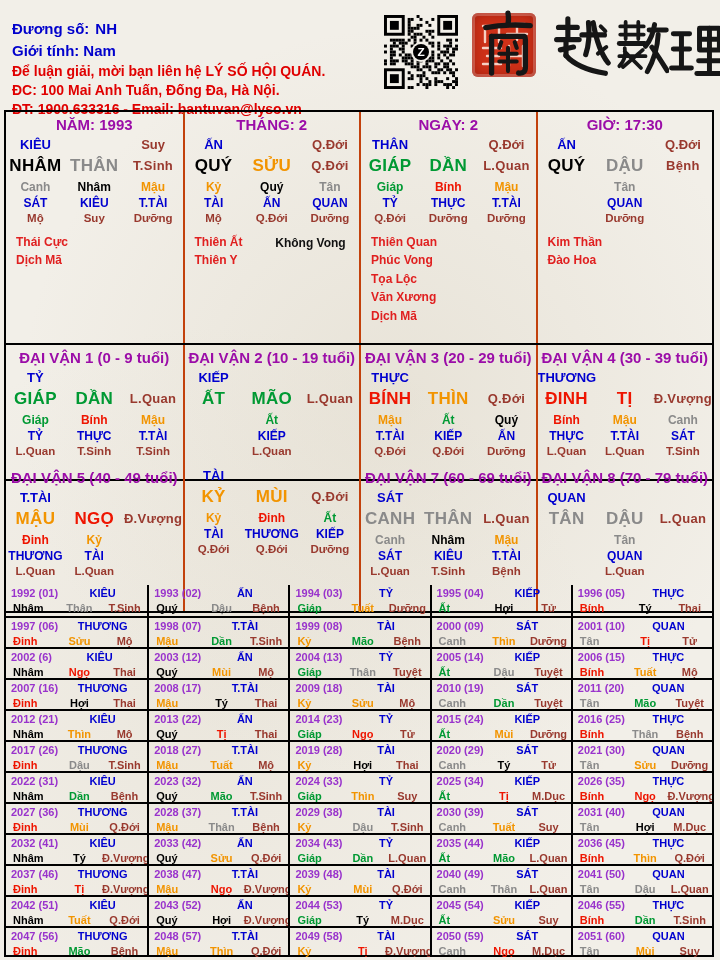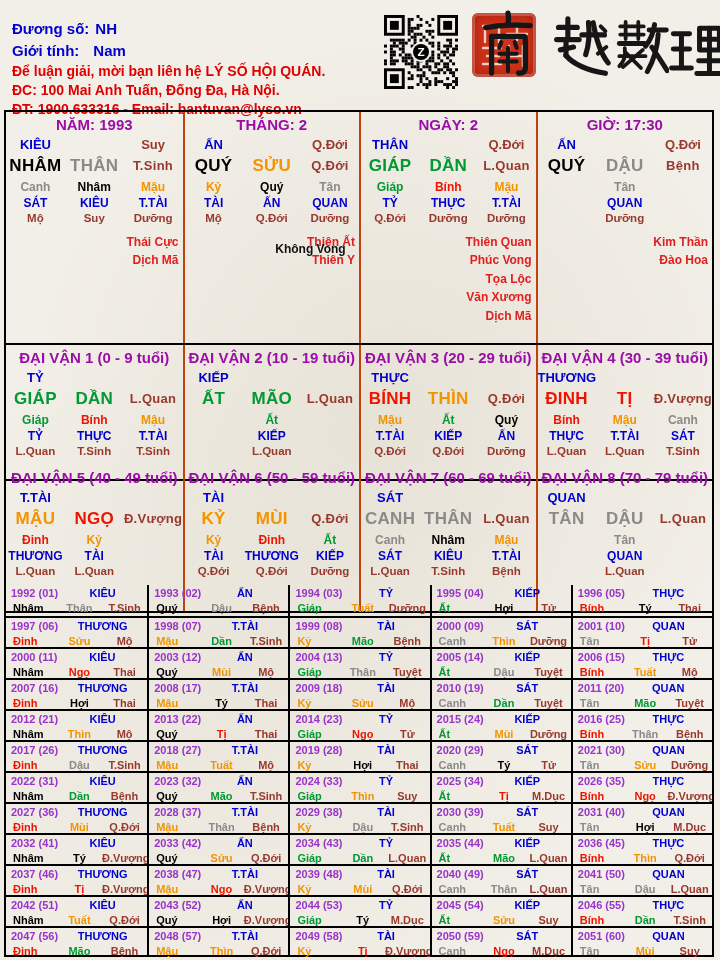--- a/index.html
+++ b/index.html
@@ -8,21 +8,21 @@
   .page::before{content:"";position:absolute;inset:0;
         background:radial-gradient(circle at 55% 42%,rgba(205,195,172,.28),rgba(205,195,172,0) 55%),
                    radial-gradient(circle at 30% 75%,rgba(205,195,172,.18),rgba(205,195,172,0) 45%);
         pointer-events:none;}
 
   
   .header{position:absolute;left:0;top:0;width:720px;height:108px;}
   .info{position:absolute;left:12px;top:18px;}
   .l-blue{color:var(--info_blue);font-size:15px;line-height:22px;}
   .l-red{color:var(--red_text);font-size:14px;line-height:19px;}
-  .gap1{margin-left:6px;} .gap2{margin-left:14px;}
+  .gap1{margin-left:6px;} .gap2{margin-left:4px;}
   #qr{position:absolute;left:384px;top:15px;}
   .sealwrap{position:absolute;left:472px;top:13px;width:64px;height:64px;background:var(--seal);
         border-radius:6px;box-shadow:inset 0 0 0 3px rgba(255,255,255,.22),inset 0 0 14px rgba(110,10,0,.55);}
   .sealwrap svg{position:absolute;left:3px;top:3px;}
   .cal{position:absolute;top:12px;}
   #cal-nam{left:479px;top:8px;}
   #cal-viet{left:551px;} #cal-so{left:613px;top:16px;} #cal-ly{left:667px;top:18px;}
 
   
   .sec{position:absolute;left:4px;width:710px;border:2px solid #000;display:grid;box-sizing:border-box;}
@@ -39,22 +39,22 @@
   .god{color:var(--blue);}
   .stagetxt{color:var(--stage);}
   .toprow{font-size:13px;line-height:18px;}
   .bigrow{font-size:17px;line-height:24px;letter-spacing:.3px;}
   .bigrow .stagetxt{font-size:13px;}
   .hgroups{display:grid;grid-template-columns:1fr 1fr 1fr;text-align:center;margin-top:2px;}
   .hg{font-size:12px;line-height:15.5px;}
   .hg .stagetxt{font-size:11.5px;}
   .hg.span-all{grid-column:1/-1;}
   .stars{position:relative;margin-top:5px;padding:1px 4px 0 10px;color:var(--star_red);
-         font-size:12px;line-height:18.5px;text-align:right;}
-  .star-black{position:absolute;left:52%;top:8px;color:#111;}
+         font-size:12px;line-height:18.5px;text-align:left;}
+  .star-black{position:absolute;left:52%;top:2px;color:#111;}
 
   .e-water{color:var(--water);} .e-metal{color:var(--metal);} .e-earth{color:var(--earth);}
   .e-wood{color:var(--wood);} .e-fire{color:var(--fire);}
 
   
   .ycell{border-left:2px solid #000;border-top:2px solid #000;box-sizing:border-box;padding-top:1px;overflow:hidden;}
   .ycell:nth-child(5n+1){border-left:0;}
   .ycell:nth-child(-n+5){border-top:0;}
   .yc1{display:flex;font-size:11px;line-height:14.5px;}
   .ylabel{color:var(--year_label);padding-left:5px;white-space:nowrap;}
@@ -603,21 +603,20 @@
             <div class="stagetxt">L.Quan</div>
           </div>
           <div class="hg">
             <div class="e-earth">Kỷ</div>
             <div class="god">TÀI</div>
             <div class="stagetxt">L.Quan</div>
           </div>
         </div>
       </div>
       <div class="box">
-        <div class="p-title">ĐẠI VẬN 6 (50 - 59 tuổi)</div>
         <div class="row3 toprow">
           <span class="god">TÀI</span>
           <span></span>
           <span class="stagetxt"></span>
         </div>
         <div class="row3 bigrow">
           <span class="e-earth">KỶ</span>
           <span class="e-earth">MÙI</span>
           <span class="stagetxt">Q.Đới</span>
         </div>
@@ -796,21 +795,21 @@
           <span class="ygod">QUAN</span>
         </div>
         <div class="yc2">
           <span class="ystem e-metal">Tân</span>
           <span class="ybranch e-fire">Tị</span>
           <span class="ystage">Tử</span>
         </div>
       </div>
       <div class="ycell">
         <div class="yc1">
-          <span class="ylabel">2000 (11)</span>
+          <span class="ylabel">2002 (6)</span>
           <span class="ygod">KIÊU</span>
         </div>
         <div class="yc2">
           <span class="ystem e-water">Nhâm</span>
           <span class="ybranch e-fire">Ngọ</span>
           <span class="ystage">Thai</span>
         </div>
       </div>
       <div class="ycell">
         <div class="yc1">

